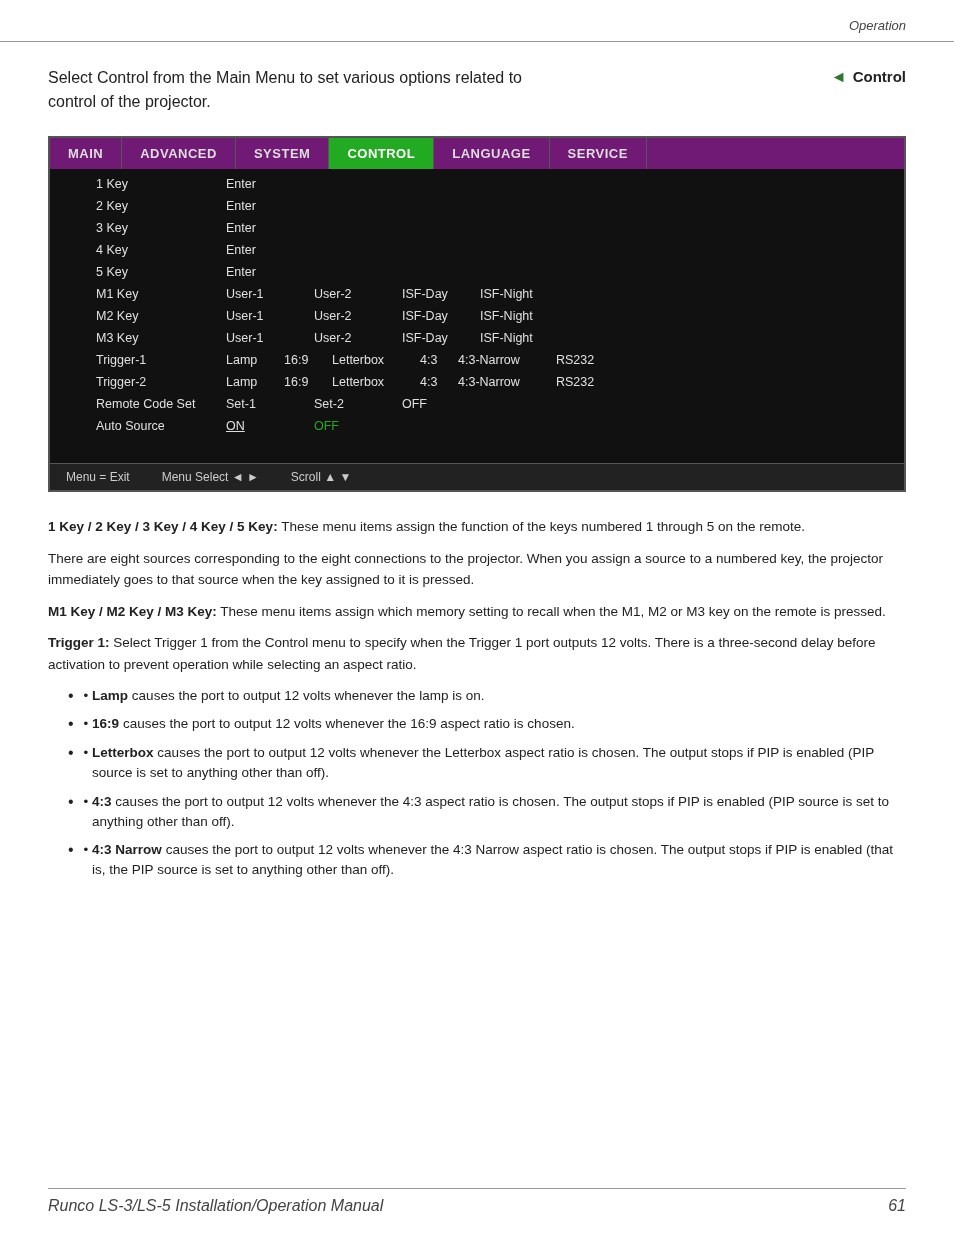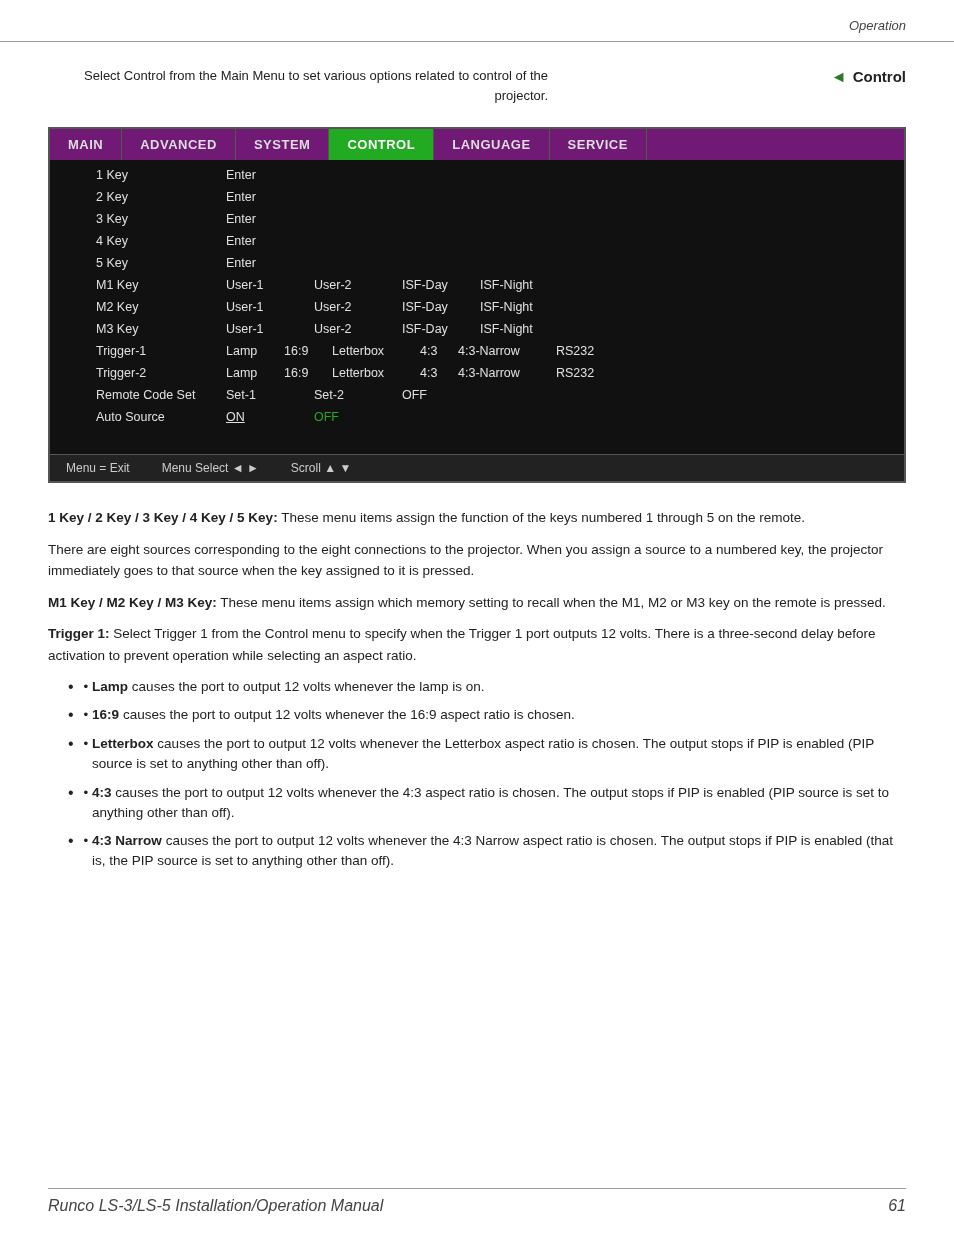--- a/index.html
+++ b/index.html
@@ -29,24 +29,23 @@
     }
 
     
     .intro-section {
       display: flex;
       justify-content: space-between;
       margin-bottom: 22px;
     }
     .intro-text {
       max-width: 500px;
-      font-size: 13px;
+      font-size: 16px;
       line-height: 1.5;
       color: #222;
-      text-align: right;
     }
     .control-heading {
       display: flex;
       align-items: flex-start;
       font-weight: bold;
       font-size: 15px;
       white-space: nowrap;
       padding-top: 2px;
     }
     .arrow-left {

